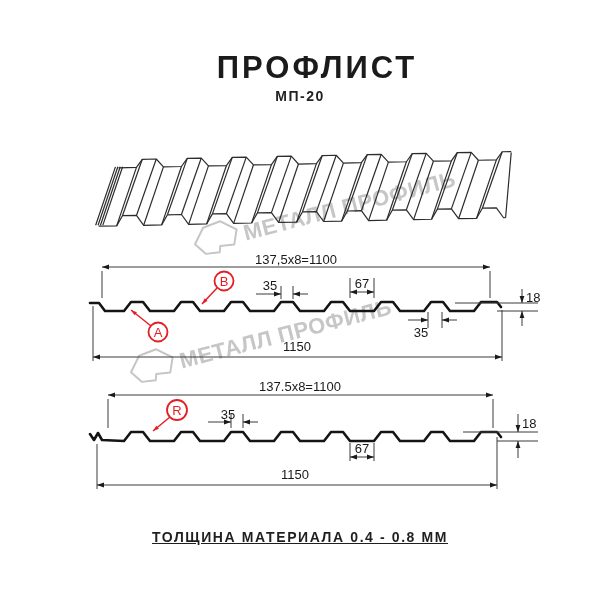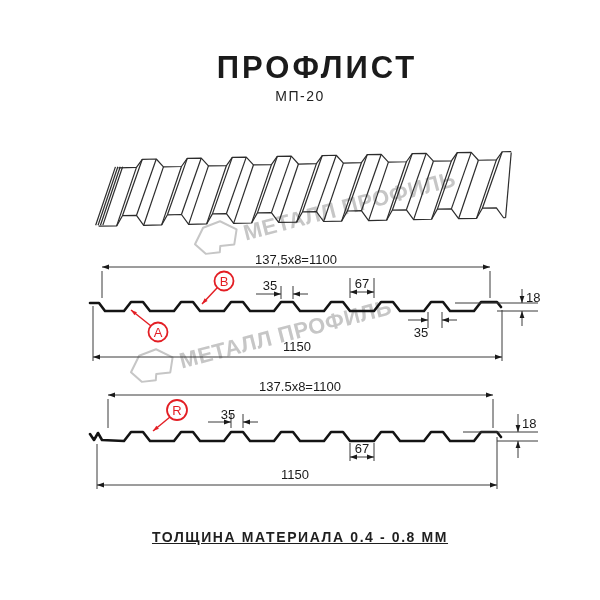--- a/index.html
+++ b/index.html
@@ -1,21 +1,21 @@
 <!DOCTYPE html>
 <html><head>
 <meta charset="utf-8">
 <style>
   html,body{margin:0;padding:0;background:#fff;}
   .canvas{position:relative;width:600px;height:600px;background:#fff;overflow:hidden;
           font-family:"Liberation Sans",sans-serif;}
   .title{position:absolute;top:50px;left:17px;width:600px;text-align:center;
          font-weight:bold;font-size:31px;letter-spacing:3px;color:#1b1b1b;}
   .subtitle{position:absolute;top:88px;left:0;width:600px;text-align:center;
-         font-weight:normal;font-size:14px;letter-spacing:1.5px;color:#222;}
+         font-weight:bold;font-size:14px;letter-spacing:1.5px;color:#222;}
   .footer{position:absolute;top:529px;left:0;width:600px;text-align:center;
          font-size:14px;letter-spacing:1.6px;color:#1f1f1f;font-weight:bold;text-decoration:underline;}
   svg{position:absolute;top:0;left:0;}
   .dim{font-family:"Liberation Sans",sans-serif;font-size:13px;fill:#1a1a1a;}
   .lbl{font-family:"Liberation Sans",sans-serif;font-size:13px;fill:#e31e24;}
   .wm{font-family:"Liberation Sans",sans-serif;font-weight:bold;font-size:22px;
       fill:#c6c6c6;letter-spacing:.5px;}
   .thin{stroke:#3a3a3a;stroke-width:1;fill:none;}
   .prof{stroke:#141414;stroke-width:2.6;fill:none;stroke-linejoin:round;stroke-linecap:round;}
   .p3d{stroke:#2c2c2c;stroke-width:1.2;fill:none;stroke-linejoin:round;}

